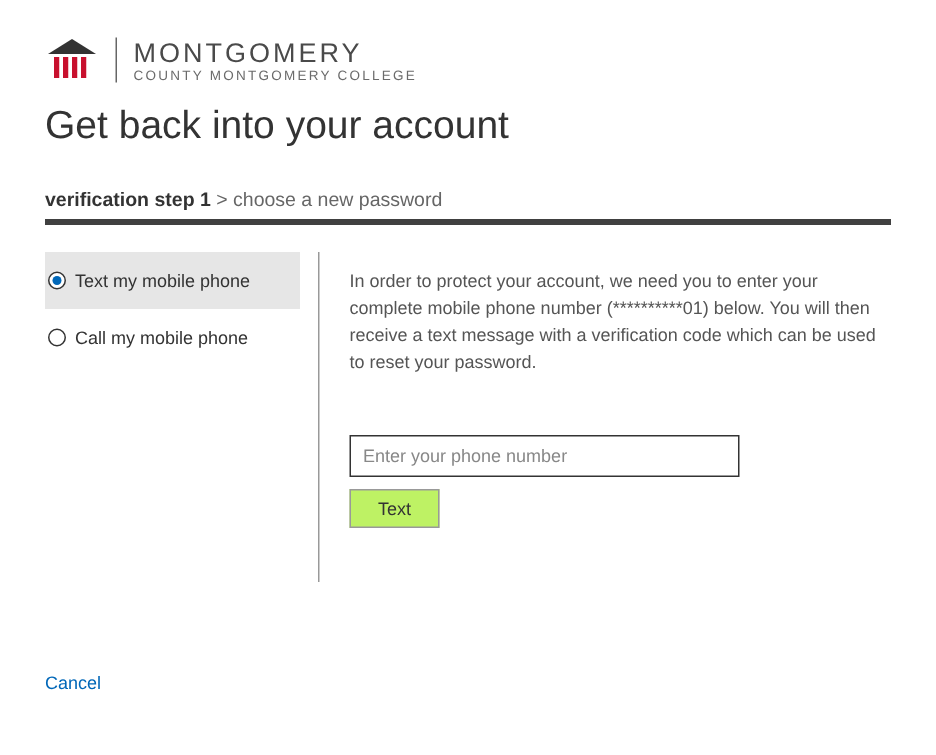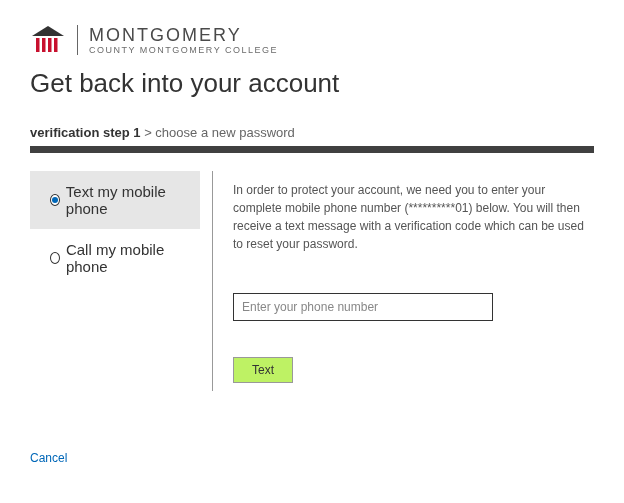--- a/index.html
+++ b/index.html
@@ -44,21 +44,21 @@
   .page-title {
     font-size: 26px;
     font-weight: 300;
     color: #333;
     margin: 0 0 26px 0;
   }
   .step-line {
     font-size: 13px;
     color: #666;
     padding-bottom: 6px;
-    border-bottom: 7px solid #404040;
+    border-bottom: 4px solid #404040;
     margin-bottom: 18px;
   }
   .step-bold { font-weight: 600; color: #333; }
   .prompt {
     font-size: 12px;
     color: #555;
     margin-bottom: 22px;
   }
   .columns {
     display: flex;
@@ -66,23 +66,23 @@
     min-height: 220px;
   }
   .left-col {
     width: 170px;
     flex: 0 0 170px;
   }
   .radio-row {
     display: flex;
     align-items: center;
     gap: 6px;
-    font-size: 15px;
+    font-size: 12px;
     color: #333;
-    padding: 12px 20px;
+    padding: 12px 2px;
     cursor: pointer;
   }
   .radio-row.selected { background: #e6e6e6; }
   .radio-outer {
     width: 12px; height: 12px;
     border: 1px solid #333;
     border-radius: 50%;
     display: flex; align-items: center; justify-content: center;
     background: #fff;
   }
@@ -106,21 +106,21 @@
   .phone-input {
     width: 260px;
     height: 28px;
     border: 1px solid #333;
     padding: 4px 8px;
     font-size: 12px;
     font-family: inherit;
     color: #0369a1;
     outline: none;
     display: block;
-    margin-bottom: 36px;
+    margin-bottom: 8px;
   }
   .phone-input::placeholder { color: #888; }
   .text-btn {
     background: #bef264;
     border: 1px solid #999;
     font-size: 12px;
     padding: 5px 18px;
     cursor: pointer;
     color: #333;
     font-family: inherit;

